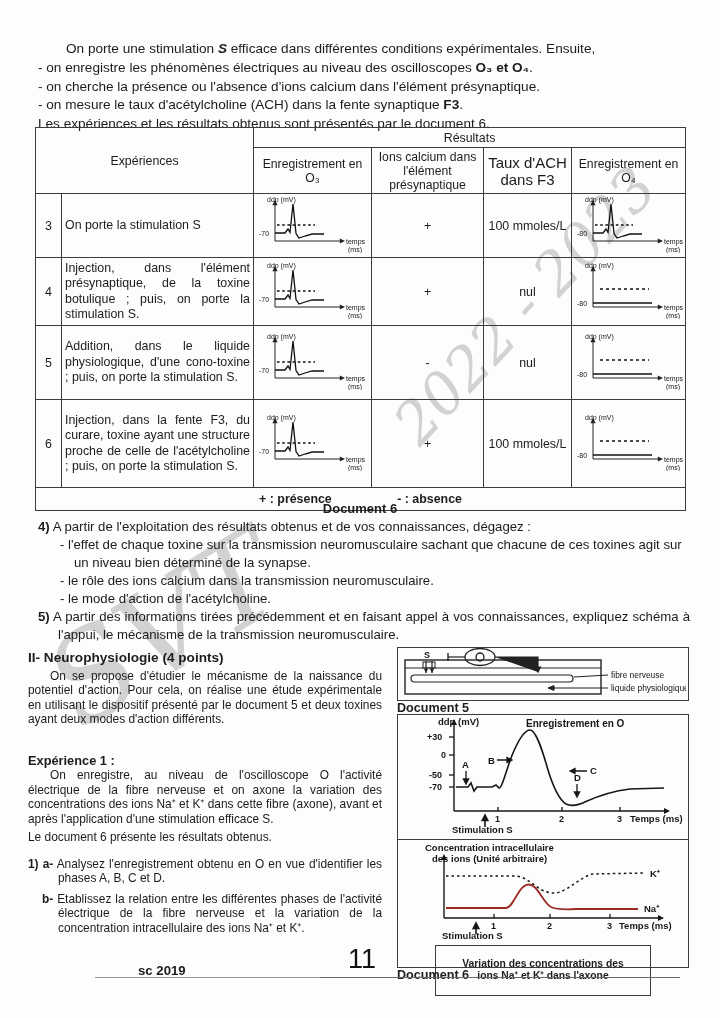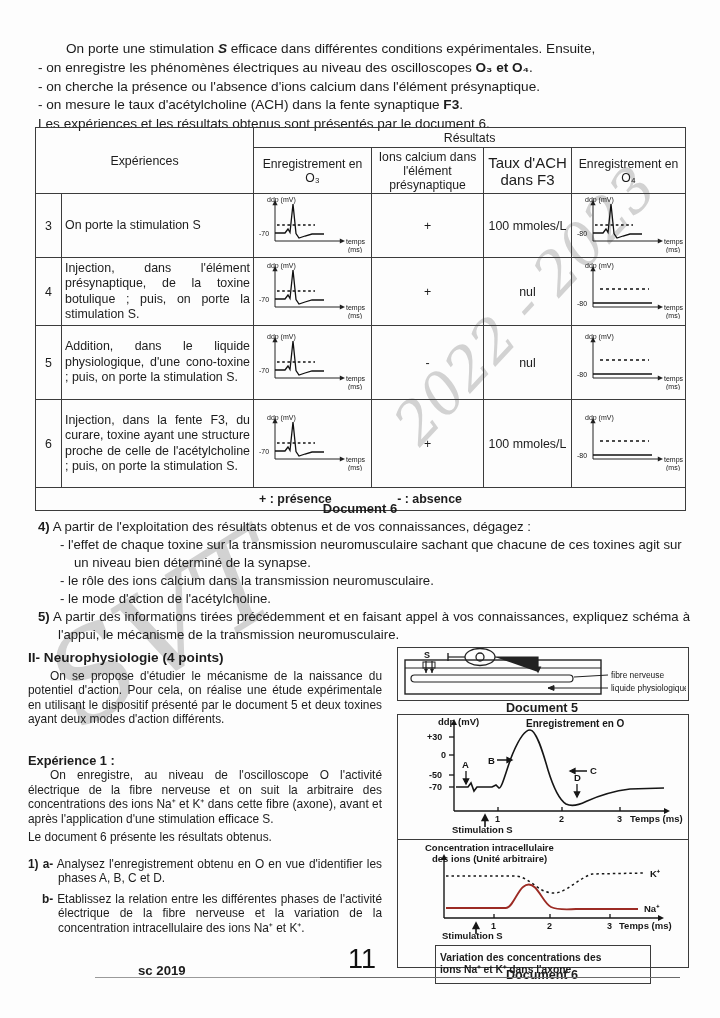--- a/index.html
+++ b/index.html
@@ -30,23 +30,23 @@
   .colL{left:28px;top:650px;width:354px;font-size:11.9px;line-height:1.22;text-align:justify;}
   .colL .h2{font-weight:bold;font-size:13.6px;text-align:left;margin-bottom:2px;}
   .colL p{margin:0 0 4px 0;}
   .colL .p1 .lead{display:inline-block;width:22px;}
   .expT{font-weight:bold;font-size:12.8px;margin-top:26px;}
   .q1{margin-top:12px;text-indent:-30px;padding-left:30px;}
   .q1b{margin-top:6px;text-indent:-16px;padding-left:30px;}
   .src{font-weight:bold;font-size:13.2px;}
   
   .box{border:1.6px solid #3c3c3c;background:#fdfdfd;}
-  .capline{font-weight:bold;font-size:12.6px;text-align:center;}
+  .capline{font-weight:bold;font-size:12.6px;}
   .capbox{border:1.2px solid #3c3c3c;font-weight:bold;font-size:10.3px;line-height:1.2;
-          text-align:left;padding:6px 4px;}
+          text-align:center;padding:12px 4px;}
   svg text{fill:#161616;}
   .pageno{font-size:27px;color:#111;}
   .botline{height:0;border-top:1.2px solid #9a9a9a;}
   .botline2{height:0;border-top:1.6px solid #6a6a6a;}
   
   .wm{position:absolute;color:rgba(125,125,125,0.33);font-family:"DejaVu Serif",serif;
       font-style:italic;pointer-events:none;white-space:nowrap;}
 </style>
 </head>
 <body>
@@ -232,21 +232,21 @@
     <div class="qbul">-  l'effet de chaque toxine sur la transmission neuromusculaire sachant que chacune de ces toxines agit sur un niveau bien déterminé de la synapse.</div>
     <div class="qbul">-  le rôle des ions calcium dans la transmission neuromusculaire.</div>
     <div class="qbul">-  le mode d'action de l'acétylcholine.</div>
     <div class="qpar" style="text-align:justify"><span class="b">5)</span> <span>A partir des informations tirées précédemment et en faisant appel à vos connaissances, expliquez schéma à l'appui, le mécanisme de la transmission neuromusculaire.</span></div>
   </div>
 
   <div class="abs colL">
     <div class="h2">II-  Neurophysiologie (4 points)</div>
     <p class="p1"><span class="lead"></span><span>On se propose d'étudier le mécanisme de la naissance du potentiel d'action. Pour cela, on réalise une étude expérimentale en utilisant le dispositif présenté par le document 5 et deux toxines ayant deux modes d'action différents.</span></p>
     <div class="expT">Expérience 1 :</div>
-    <p><span class="lead" style="display:inline-block;width:22px"></span><span>On enregistre, au niveau de l'oscilloscope O l'activité électrique de la fibre nerveuse et on suit la arbitraire des concentrations des ions Na⁺ et K⁺ dans cette fibre (axone), avant et après l'application d'une stimulation efficace S.</span></p>
+    <p><span class="lead" style="display:inline-block;width:22px"></span><span>On enregistre, au niveau de l'oscilloscope O l'activité électrique de la fibre nerveuse et on axone la variation des concentrations des ions Na⁺ et K⁺ dans cette fibre (axone), avant et après l'application d'une stimulation efficace S.</span></p>
     <p>Le document 6 présente les résultats obtenus.</p>
     <div class="q1"><span class="b">1) a-</span> <span>Analysez l'enregistrement obtenu en O en vue d'identifier les phases A, B, C et D.</span></div>
     <div class="q1b"><span class="b">b-</span> <span>Etablissez la relation entre les différentes phases de l'activité électrique de la fibre nerveuse et la variation de la concentration intracellulaire des ions Na⁺ et K⁺.</span></div>
     <div class="src" style="margin-top:28px;margin-left:110px;">sc 2019</div>
   </div>
 
   <div class="abs box" style="left:397px;top:647px;width:290px;height:52px;">
     <svg width="288" height="50" viewBox="0 0 288 50">
       <rect x="7" y="12" width="196" height="34" fill="none" stroke="#222" stroke-width="1.4"></rect>
       <line x1="7" y1="20" x2="203" y2="20" stroke="#222" stroke-width="1"></line>

